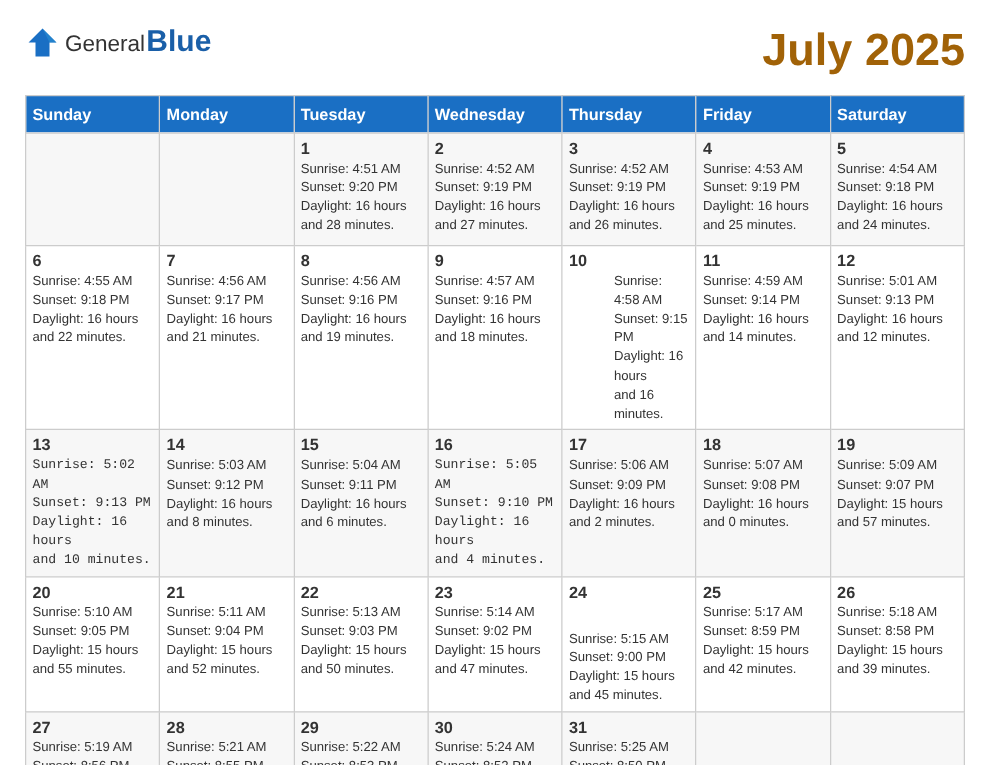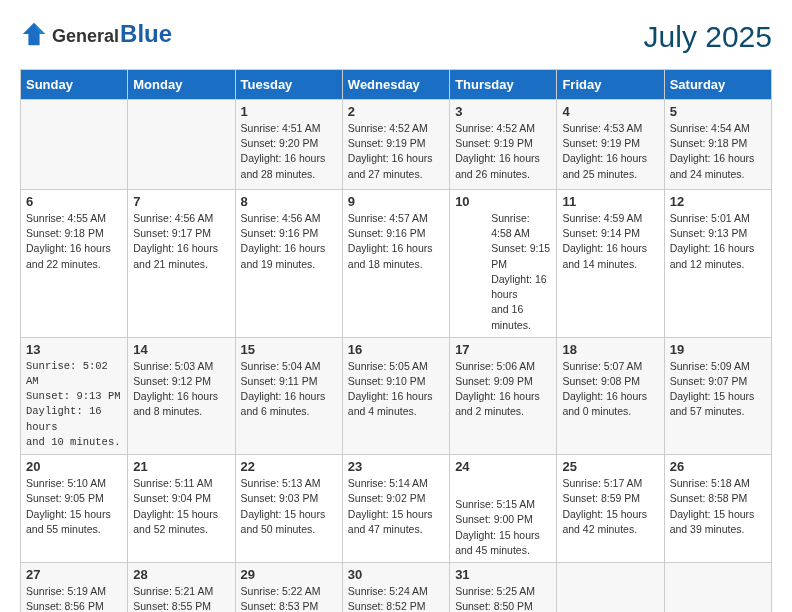--- a/index.html
+++ b/index.html
@@ -16,39 +16,39 @@
       align-items: flex-start;
       margin-bottom: 16px;
     }
     .logo {
       display: flex;
       align-items: center;
       gap: 4px;
     }
     .logo-text-general {
       font-size: 18px;
-      font-weight: bold;
+      font-weight: normal;
       color: #333;
     }
     .logo-text-blue {
       font-size: 24px;
       font-weight: bold;
       color: #1a5fa8;
     }
     .logo-icon {
       width: 28px;
       height: 28px;
     }
     .title-block {
       text-align: right;
     }
     .month-year {
-      font-size: 30px;
-      font-weight: normal;
-      color: #0c4a6e;
+      font-size: 36px;
+      font-weight: bold;
+      color: #a16207;
       line-height: 1.1;
     }
     .location {
       font-size: 16px;
       color: #555;
     }
     table {
       width: 100%;
       border-collapse: collapse;
       table-layout: fixed;
@@ -228,21 +228,21 @@
         </td>
         <td>
           <div class="day-number">15</div>
           <div class="cell-info" style="white-space: pre-line;">Sunrise: 5:04 AM
 Sunset: 9:11 PM
 Daylight: 16 hours
 and 6 minutes.</div>
         </td>
         <td>
           <div class="day-number">16</div>
-          <div class="cell-info" style="white-space: pre-line;">Sunrise: 5:05 AM
+          <div class="cell-info" style="white-space: pre-line; font-family: Liberation Mono, monospace;">Sunrise: 5:05 AM
 Sunset: 9:10 PM
 Daylight: 16 hours
 and 4 minutes.</div>
         </td>
         <td>
           <div class="day-number">17</div>
           <div class="cell-info" style="white-space: pre-line;">Sunrise: 5:06 AM
 Sunset: 9:09 PM
 Daylight: 16 hours
 and 2 minutes.</div>

